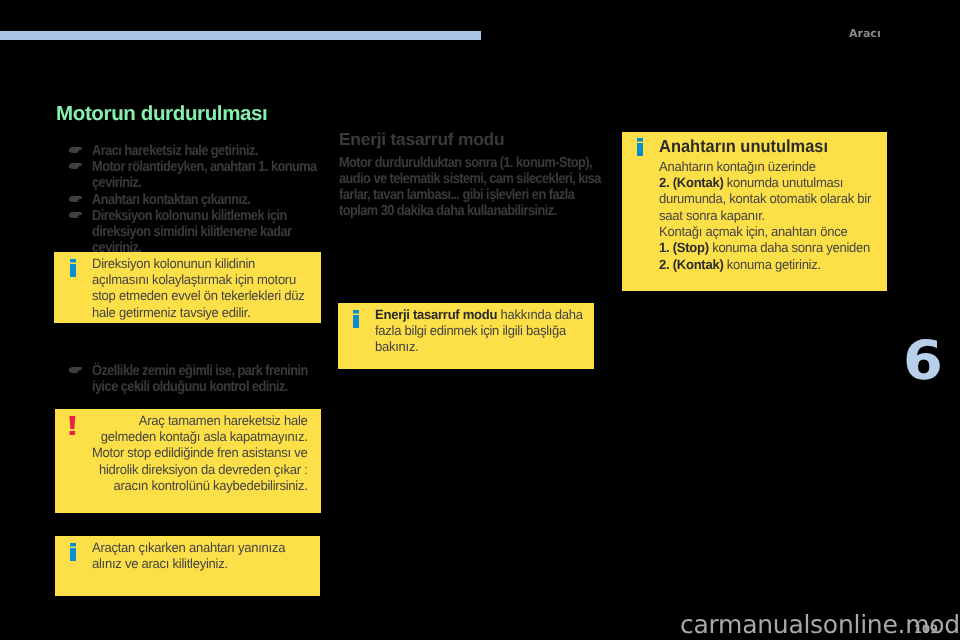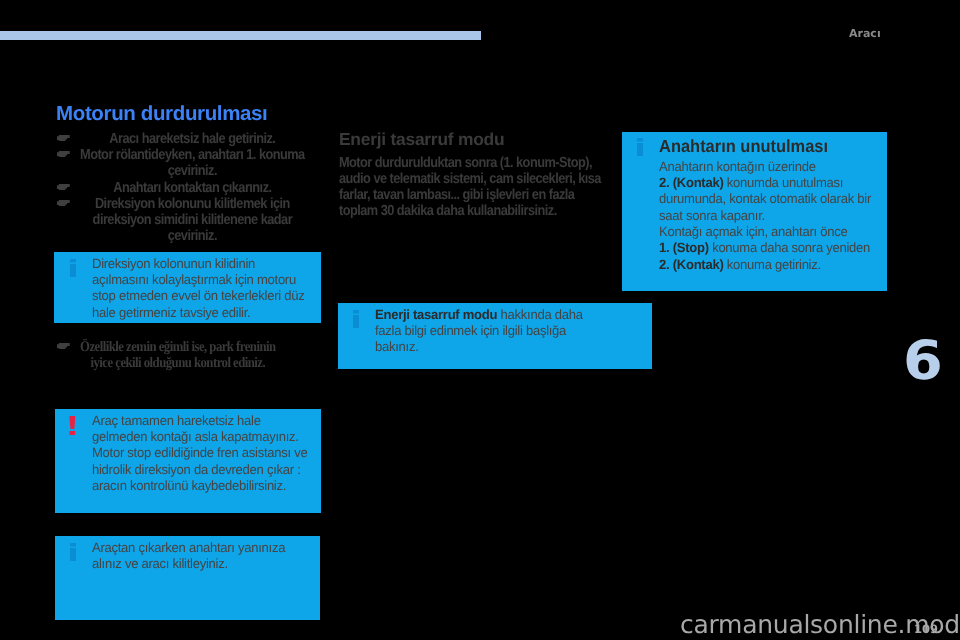--- a/index.html
+++ b/index.html
@@ -15,39 +15,39 @@
            font-weight:bold;letter-spacing:0;font-family:"DejaVu Sans",sans-serif;}
   .tabnum{position:absolute;left:903px;top:334px;font-size:54px;line-height:54px;
           color:#b7cfeb;font-weight:bold;letter-spacing:0;
           font-family:"DejaVu Sans",sans-serif;transform:scaleX(1.06);transform-origin:0 0;}
   .wm{position:absolute;left:680px;top:612px;font-size:25px;line-height:25px;color:#a8a8a8;
       font-family:"DejaVu Sans",sans-serif;letter-spacing:-0.27px;}
   .pagenum{position:absolute;left:914px;top:611.5px;font-size:11.5px;line-height:11.5px;
            color:#a8a8a8;font-weight:bold;font-family:"DejaVu Sans",sans-serif;margin-top:12px;}
 
   
-  .h1{position:absolute;font-size:20.5px;line-height:21px;color:#3b82f6;font-weight:bold;
+  .h1{position:absolute;font-size:20.5px;line-height:21px;color:#86efac;font-weight:bold;
       letter-spacing:-0.36px;white-space:nowrap;}
   .h2{position:absolute;font-size:17.4px;line-height:18px;color:#3a3a3a;font-weight:bold;
       letter-spacing:-0.24px;white-space:nowrap;}
 
   
   .bodyb{position:absolute;font-size:14.6px;line-height:16.3px;color:#3a3a3a;font-weight:bold;
          letter-spacing:-0.62px;white-space:nowrap;
          transform:scaleX(0.876);transform-origin:0 0;}
-  .ul{position:absolute;margin:0;padding:0;list-style:none;text-align:center;}
+  .ul{position:absolute;margin:12px;padding:0;list-style:none;}
   .li{position:relative;font-size:14.6px;line-height:16.3px;
       color:#3a3a3a;font-weight:bold;letter-spacing:-0.62px;white-space:nowrap;
       transform:scaleX(0.876);transform-origin:0 0;padding-left:26.3px;}
   .li .mk{position:absolute;left:0;top:5.2px;width:12.7px;height:6px;line-height:0;
           letter-spacing:0;transform:scaleX(1.1416);transform-origin:0 0;}
   .li .mk{top:4.1px;}
 
   
-  .box{position:absolute;background:#0ea5e9;box-sizing:border-box;}
+  .box{position:absolute;background:#fde047;box-sizing:border-box;}
   .ic{position:absolute;line-height:0;}
   .tx{position:absolute;font-size:13.4px;line-height:16.35px;color:#444;letter-spacing:-0.28px;
       white-space:nowrap;transform:scaleX(0.975);transform-origin:0 0;}
   .tx b,.bb{font-weight:bold;color:#2b2b2b;}
   .nt{font-size:17.6px;line-height:19px;font-weight:bold;color:#2b2b2b;letter-spacing:0;
        transform:scaleX(0.935);transform-origin:0 0;}
 </style>
 </head>
 <body>
 
@@ -95,60 +95,60 @@
       <svg width="6" height="18" viewBox="0 0 6 18">
           <rect x="0" y="0" width="6" height="3.5" fill="#0b8dd4"></rect>
           <rect x="0" y="5" width="6" height="13" fill="#0b8dd4"></rect>
         </svg>
     </span>
     <div class="tx" style="left:38px;top:3.5px;">
       <span>Direksiyon kolonunun kilidinin</span><br><span>açılmasını kolaylaştırmak için motoru</span><br><span>stop etmeden evvel ön tekerlekleri düz</span><br><span>hale getirmeniz tavsiye edilir.</span>
     </div>
   </div>
 
-  <ul class="ul" style="left:57px;top:339px;font-family:Liberation Serif, serif;">
+  <ul class="ul" style="left:57px;top:351px;">
     <li class="li">
       <span class="mk">
         <svg viewBox="0 0 12.7 6" width="12.7" height="6">
             <path d="M0 1.35 L1.85 1.35 L1.85 0 L12.7 0 L12.7 3.1 L10.1 3.1 L10.1 4.4 L8.5 4.4 L8.5 6 L1.85 6 L1.85 5.05 L0 5.05 Z" fill="#3f3f3f"></path>
           </svg>
       </span><span>Özellikle zemin eğimli ise, park freninin</span><br><span>iyice çekili olduğunu kontrol ediniz.</span>
     </li>
   </ul>
 
-  <div class="box" style="left:55px;top:409px;width:266px;height:104px;">
+  <div class="box" style="left:55px;top:409px;width:266px;height:104px;text-align:right;">
     <span class="ic" style="left:14px;top:7px;">
       <svg width="7" height="19" viewBox="0 0 7 19">
           <path d="M0.3 0 L6.3 0 L5.35 13.1 L1.45 13.1 Z" fill="#e62345"></path>
           <rect x="0.55" y="15" width="5.5" height="4.1" fill="#e62345"></rect>
         </svg>
     </span>
     <div class="tx" style="left:37px;top:3.5px;">
       <span>Araç tamamen hareketsiz hale</span><br><span>gelmeden kontağı asla kapatmayınız.</span><br><span>Motor stop edildiğinde fren asistansı ve</span><br><span>hidrolik direksiyon da devreden çıkar :</span><br><span>aracın kontrolünü kaybedebilirsiniz.</span>
     </div>
   </div>
 
-  <div class="box" style="left:55px;top:536px;width:265px;height:84px;">
+  <div class="box" style="left:55px;top:536px;width:265px;height:60px;">
     <span class="ic" style="left:15px;top:6.5px;">
       <svg width="6" height="18" viewBox="0 0 6 18">
           <rect x="0" y="0" width="6" height="3.5" fill="#0b8dd4"></rect>
           <rect x="0" y="5" width="6" height="13" fill="#0b8dd4"></rect>
         </svg>
     </span>
     <div class="tx" style="left:37px;top:3.5px;">
       <span>Araçtan çıkarken anahtarı yanınıza</span><br><span>alınız ve aracı kilitleyiniz.</span>
     </div>
   </div>
 
   <div class="h2" style="left:339px;top:130px;">Enerji tasarruf modu</div>
   <div class="bodyb" style="left:339px;top:154.5px;">
     <span>Motor durdurulduktan sonra (1. konum-Stop),</span><br><span>audio ve telematik sistemi, cam silecekleri, kısa</span><br><span>farlar, tavan lambası... gibi işlevleri en fazla</span><br><span>toplam 30 dakika daha kullanabilirsiniz.</span>
   </div>
 
-  <div class="box" style="left:338px;top:303px;width:314px;height:66px;">
+  <div class="box" style="left:338px;top:303px;width:256px;height:66px;">
     <span class="ic" style="left:15px;top:6.5px;">
       <svg width="6" height="18" viewBox="0 0 6 18">
           <rect x="0" y="0" width="6" height="3.5" fill="#0b8dd4"></rect>
           <rect x="0" y="5" width="6" height="13" fill="#0b8dd4"></rect>
         </svg>
     </span>
     <div class="tx" style="left:37px;top:3.5px;"><b>Enerji tasarruf modu</b><span> hakkında daha</span><br><span>fazla bilgi edinmek için ilgili başlığa</span><br><span>bakınız.</span>
     </div>
   </div>
 

